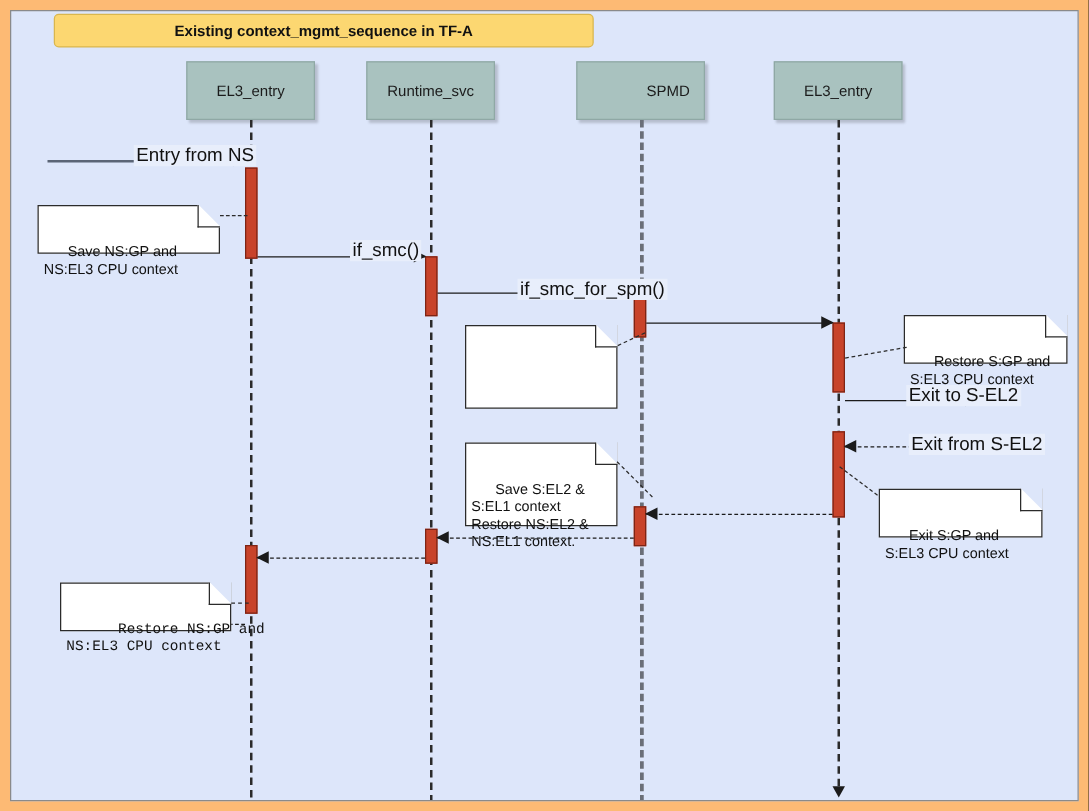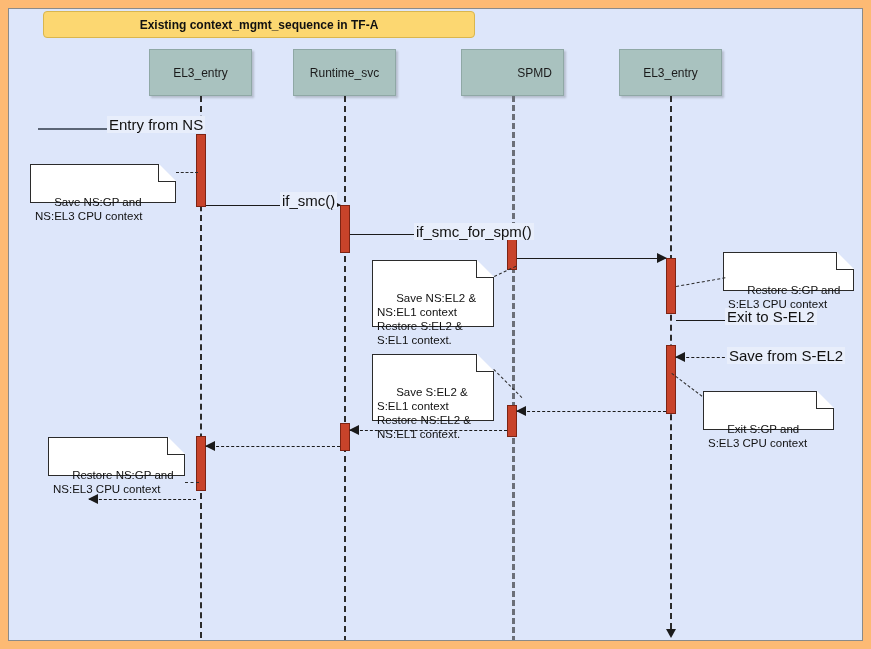--- a/index.html
+++ b/index.html
@@ -196,21 +196,21 @@
     <div class="msg solid" style="left:667px;top:311px;width:105px;">
       <div class="line"></div>
       <div class="arrowhead right"></div>
     </div>
     <div class="msg-label" style="left:688px;top:299px;">Exit to S-EL2</div>
 
     <div class="msg dashed" style="left:667px;top:348px;width:105px;">
       <div class="line"></div>
       <div class="arrowhead left"></div>
     </div>
-    <div class="msg-label" style="left:690px;top:338px;">Save from S-EL2</div>
+    <div class="msg-label" style="left:690px;top:338px;">Exit from S-EL2</div>
 
     <div class="msg dashed" style="left:508px;top:402px;width:149px;">
       <div class="line"></div>
       <div class="arrowhead left"></div>
     </div>
 
     <div class="msg dashed" style="left:341px;top:421px;width:157px;">
       <div class="line"></div>
       <div class="arrowhead left"></div>
     </div>
@@ -227,24 +227,20 @@
 
     <div class="note" style="left:21px;top:140px;width:146px;height:39px;margin-top:15px;">
       <div class="fold"></div>
       <span>Save NS:GP and
 NS:EL3 CPU context</span>
     </div>
     <div class="note-anchor" style="left:167px;top:163px;width:22px;"></div>
 
     <div class="note" style="left:363px;top:251px;width:122px;height:67px;">
       <div class="fold"></div>
-      <span>Save NS:EL2 &amp;
-NS:EL1 context
-Restore S:EL2 &amp;
-S:EL1 context.</span>
     </div>
     <div class="note-anchor" style="left:485px;top:267px;width:24px;transform:rotate(-25deg);"></div>
 
     <div class="note" style="left:714px;top:243px;width:131px;height:39px;">
       <div class="fold"></div>
       <span>Restore S:GP and
 S:EL3 CPU context</span>
     </div>
     <div class="note-anchor" style="left:667px;top:277px;width:50px;transform:rotate(-10deg);"></div>
 
@@ -257,21 +253,21 @@
     </div>
     <div class="note-anchor" style="left:485px;top:360px;width:40px;transform:rotate(45deg);"></div>
 
     <div class="note" style="left:694px;top:382px;width:131px;height:39px;">
       <div class="fold"></div>
       <span>Exit S:GP and
 S:EL3 CPU context</span>
     </div>
     <div class="note-anchor" style="left:663px;top:364px;width:38px;transform:rotate(37deg);"></div>
 
-    <div class="note" style="left:39px;top:428px;width:137px;height:39px;">
+    <div class="note" style="left:39px;top:457px;width:137px;height:39px;font-family:Liberation Mono, monospace;">
       <div class="fold"></div>
       <span>Restore NS:GP and
 NS:EL3 CPU context</span>
     </div>
     <div class="note-anchor" style="left:176px;top:473px;width:14px;"></div>
 
   </div>
 </div>
 
 </body></html>

